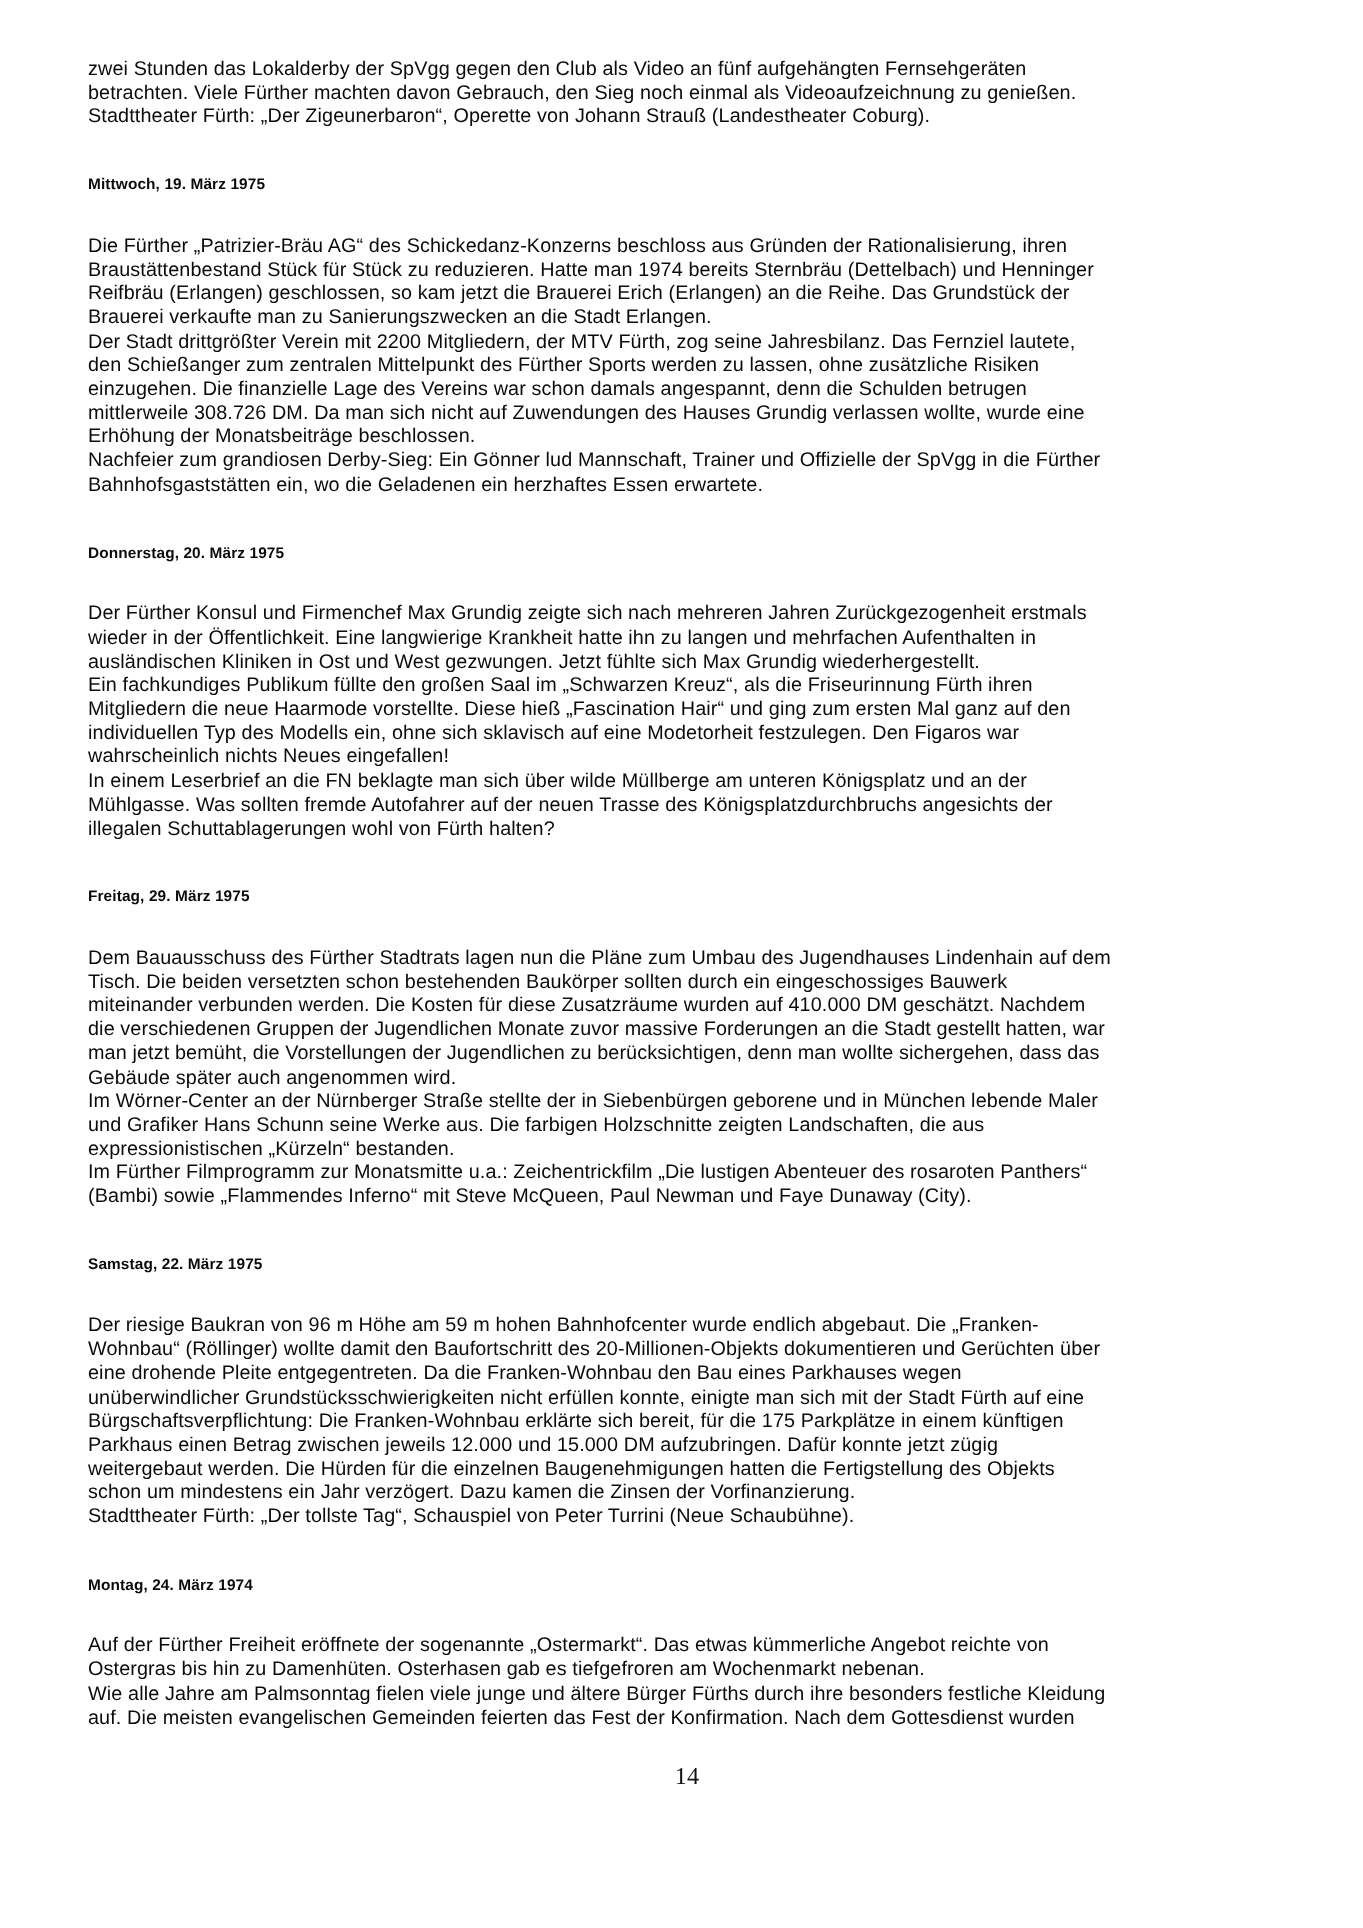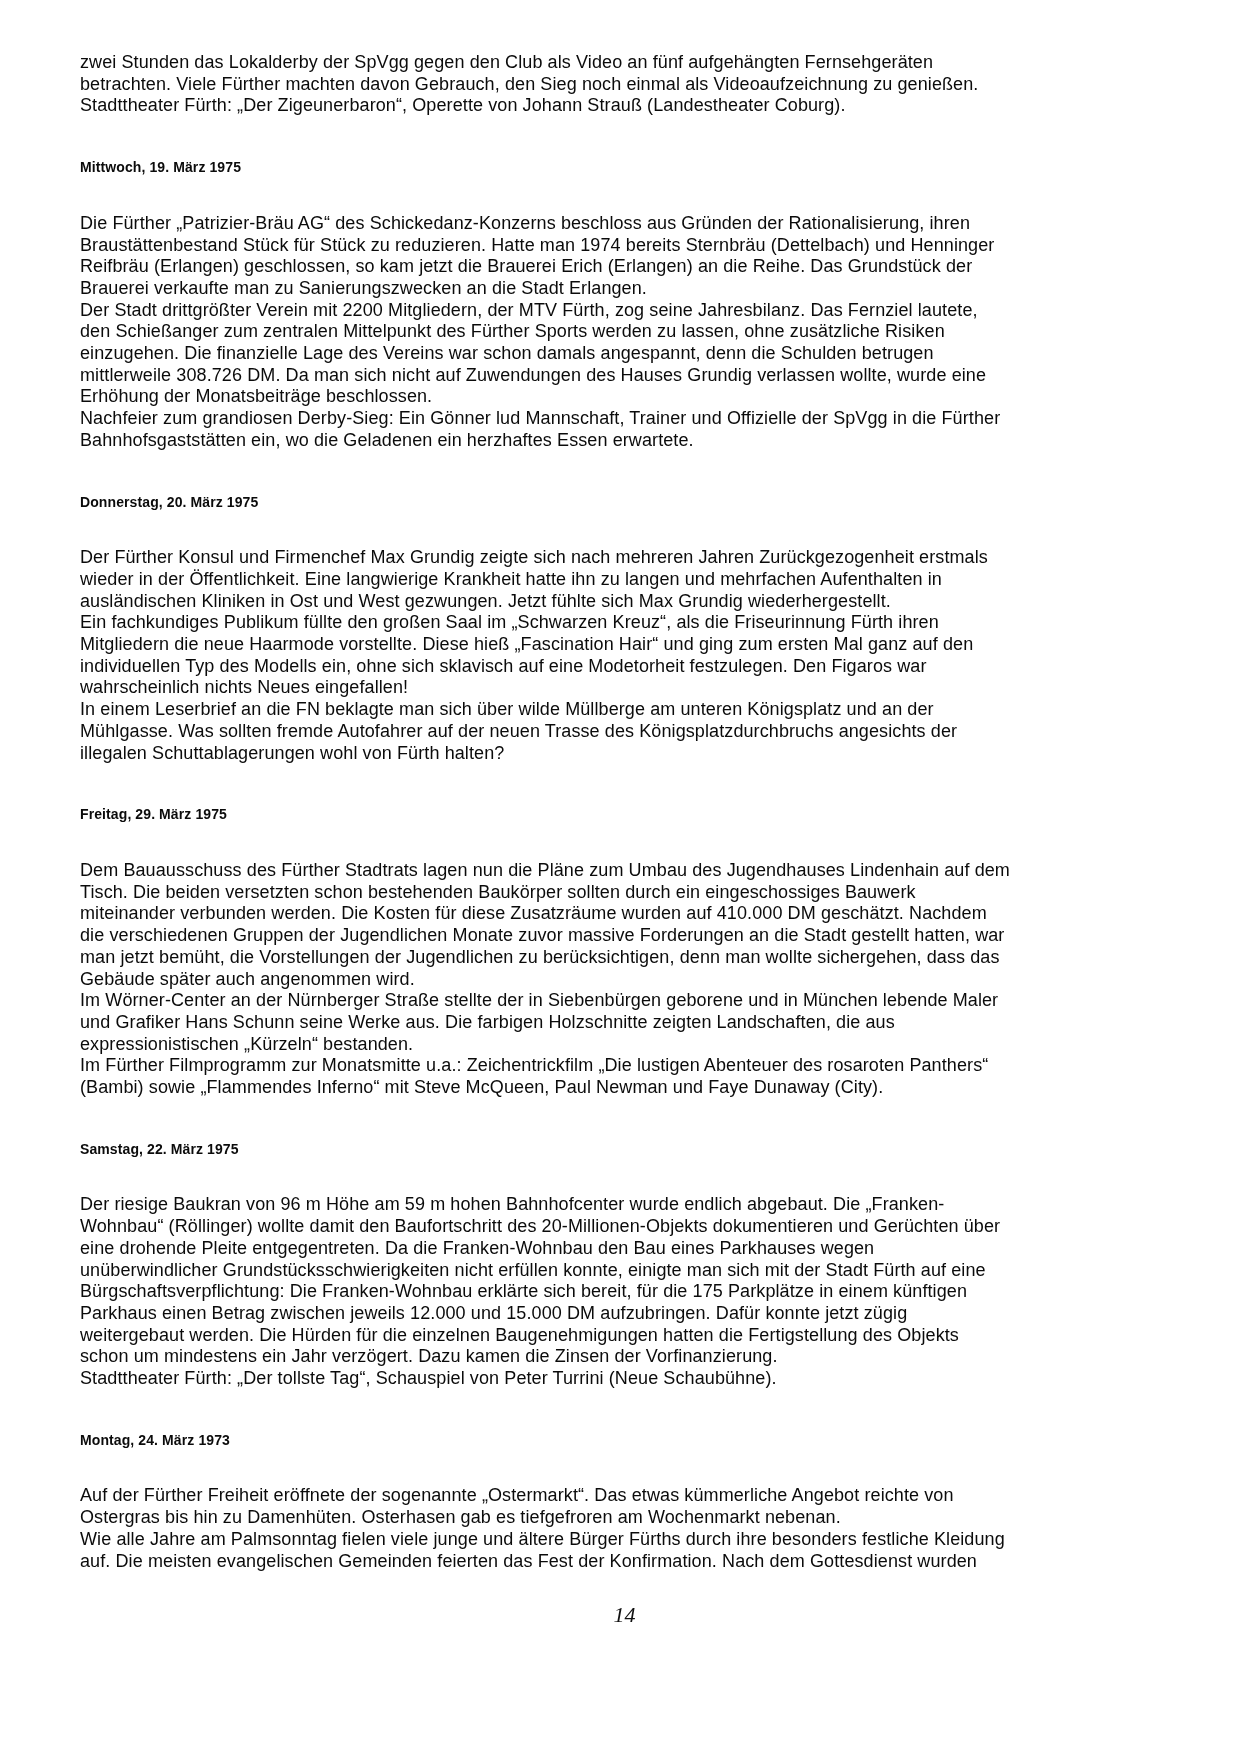--- a/index.html
+++ b/index.html
@@ -37,21 +37,20 @@
     letter-spacing: 0.1px;
   }
   .page-number {
     margin-top: 30px;
     width: 1089px; 
     text-align: center;
     font-family: "Liberation Serif", serif;
     font-size: 22px;
     line-height: 26px;
     color: #111111;
-    font-style: italic;
   }
 </style>
 </head>
 <body>
 
 <div class="page">
 
   <p class="para">zwei Stunden das Lokalderby der SpVgg gegen den Club als Video an fünf aufgehängten Fernsehgeräten
 betrachten. Viele Fürther machten davon Gebrauch, den Sieg noch einmal als Videoaufzeichnung zu genießen.
 Stadttheater Fürth: „Der Zigeunerbaron“, Operette von Johann Strauß (Landestheater Coburg).</p>
@@ -98,21 +97,21 @@
   <p class="para">Der riesige Baukran von 96 m Höhe am 59 m hohen Bahnhofcenter wurde endlich abgebaut. Die „Franken-
 Wohnbau“ (Röllinger) wollte damit den Baufortschritt des 20-Millionen-Objekts dokumentieren und Gerüchten über
 eine drohende Pleite entgegentreten. Da die Franken-Wohnbau den Bau eines Parkhauses wegen
 unüberwindlicher Grundstücksschwierigkeiten nicht erfüllen konnte, einigte man sich mit der Stadt Fürth auf eine
 Bürgschaftsverpflichtung: Die Franken-Wohnbau erklärte sich bereit, für die 175 Parkplätze in einem künftigen
 Parkhaus einen Betrag zwischen jeweils 12.000 und 15.000 DM aufzubringen. Dafür konnte jetzt zügig
 weitergebaut werden. Die Hürden für die einzelnen Baugenehmigungen hatten die Fertigstellung des Objekts
 schon um mindestens ein Jahr verzögert. Dazu kamen die Zinsen der Vorfinanzierung.
 Stadttheater Fürth: „Der tollste Tag“, Schauspiel von Peter Turrini (Neue Schaubühne).</p>
 
-  <h2 class="day-heading">Montag, 24. März 1973</h2>
+  <h2 class="day-heading">Montag, 24. März 1974</h2>
   <p class="para">Auf der Fürther Freiheit eröffnete der sogenannte „Ostermarkt“. Das etwas kümmerliche Angebot reichte von
 Ostergras bis hin zu Damenhüten. Osterhasen gab es tiefgefroren am Wochenmarkt nebenan.
 Wie alle Jahre am Palmsonntag fielen viele junge und ältere Bürger Fürths durch ihre besonders festliche Kleidung
 auf. Die meisten evangelischen Gemeinden feierten das Fest der Konfirmation. Nach dem Gottesdienst wurden</p>
 
   <div class="page-number">14</div>
 
 </div>
 
 </body></html>

